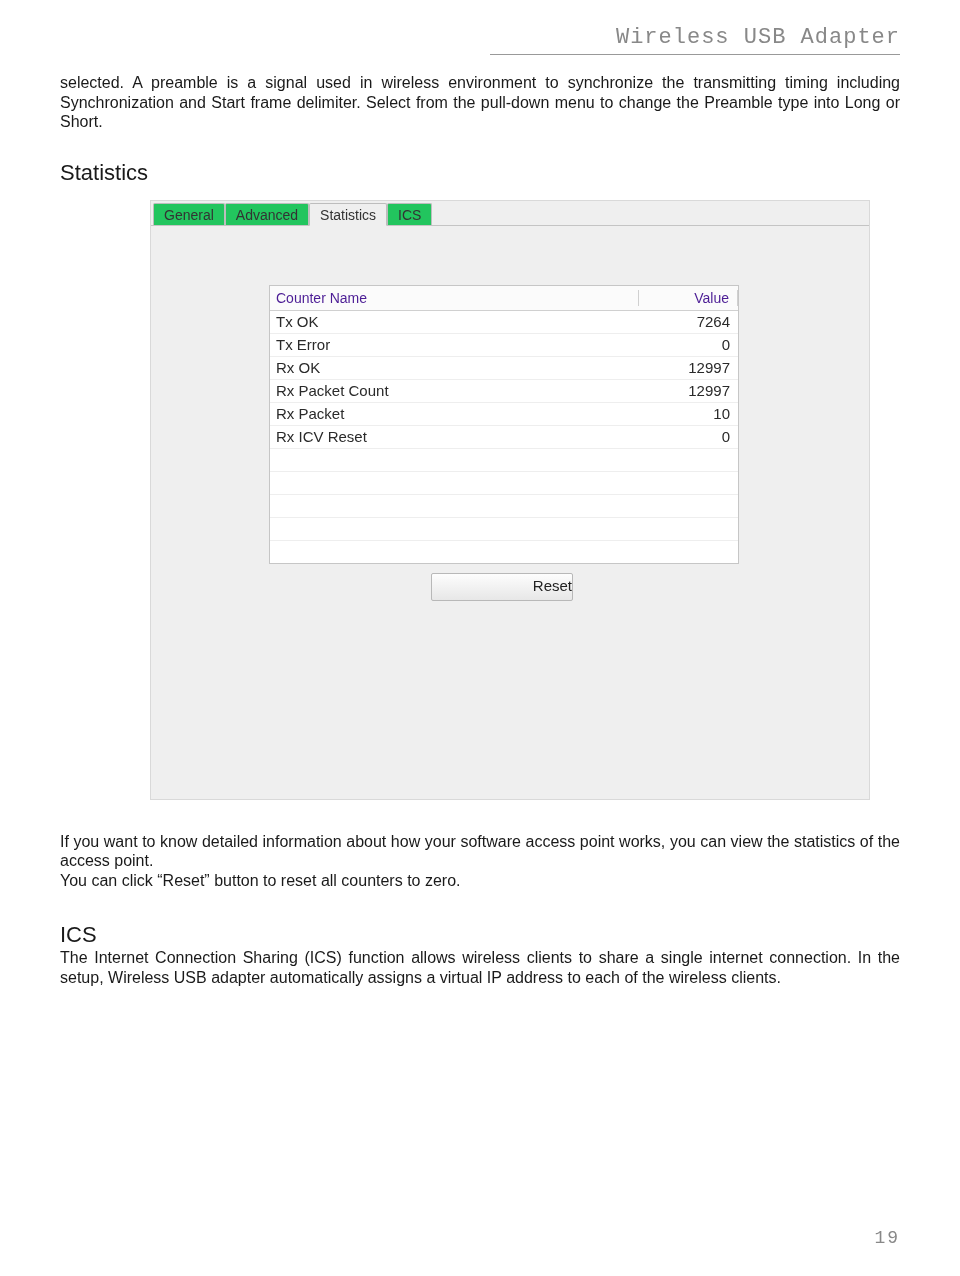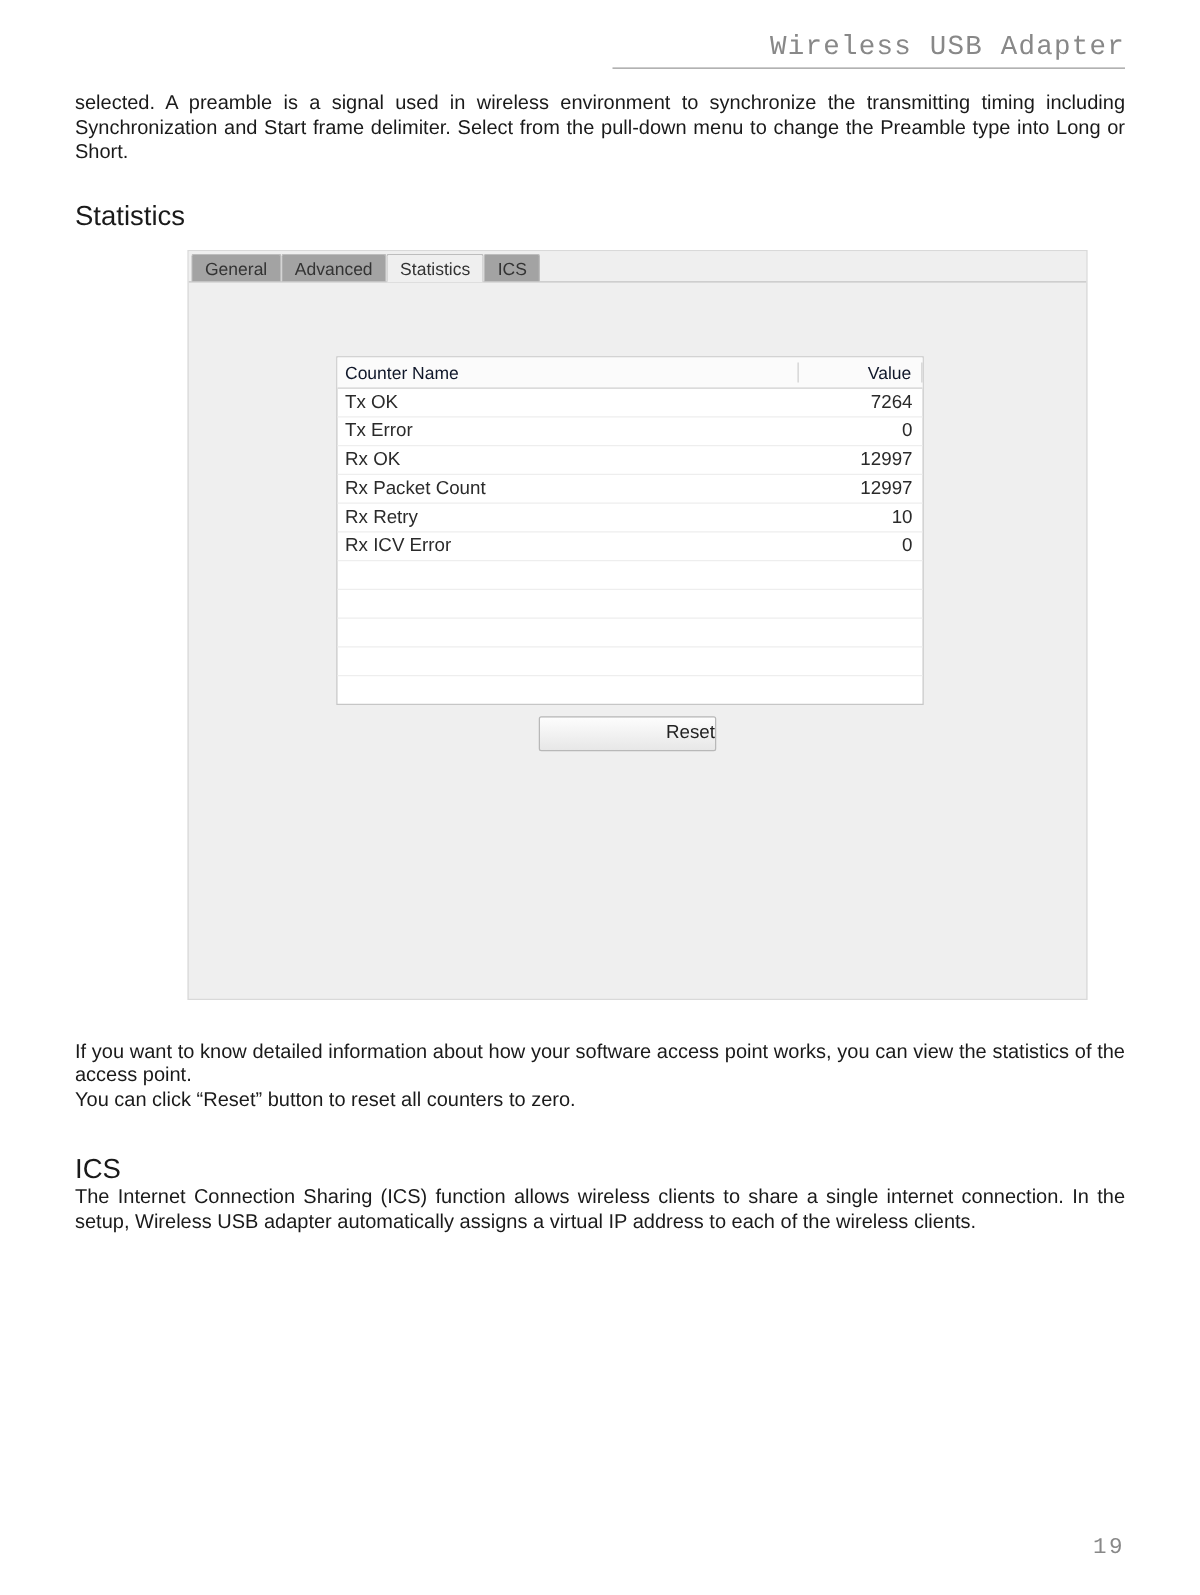--- a/index.html
+++ b/index.html
@@ -61,21 +61,21 @@
     padding-left: 2px;
     border-bottom: 1px solid #c4c4c4;
     background: #efefef;
     font-size: 14px;
   }
   .tab {
     padding: 3px 10px 2px 10px;
     border: 1px solid #bdbdbd;
     border-bottom: none;
     margin-right: 0px;
-    background: #a3a3a3;
+    background: #22c55e;
     border-top-left-radius: 2px;
     border-top-right-radius: 2px;
     color: #333;
   }
   .tab.active {
     background: #efefef;
     border-bottom: 1px solid #efefef;
     margin-bottom: -1px;
     position: relative;
     z-index: 2;
@@ -93,21 +93,21 @@
     display: flex;
     height: 22px;
     align-items: center;
     border-bottom: 1px solid #eeeeee;
   }
   .stats-row.header {
     background: #fbfbfb;
     border-bottom: 1px solid #d0d0d0;
     height: 24px;
     font-size: 14px;
-    color: #0f172a;
+    color: #4c1d95;
   }
   .stats-row.header .cell-name,
   .stats-row.header .cell-value {
     border-right: 1px solid #d0d0d0;
   }
   .stats-row.header .cell-value {
     border-right: 1px solid #d0d0d0;
   }
   .cell-name {
     flex: 1 1 auto;
@@ -179,25 +179,25 @@
       </div>
       <div class="stats-row">
         <div class="cell-name">Rx OK</div>
         <div class="cell-value">12997</div>
       </div>
       <div class="stats-row">
         <div class="cell-name">Rx Packet Count</div>
         <div class="cell-value">12997</div>
       </div>
       <div class="stats-row">
-        <div class="cell-name">Rx Retry</div>
+        <div class="cell-name">Rx Packet</div>
         <div class="cell-value">10</div>
       </div>
       <div class="stats-row">
-        <div class="cell-name">Rx ICV Error</div>
+        <div class="cell-name">Rx ICV Reset</div>
         <div class="cell-value">0</div>
       </div>
       <div class="stats-row">
           <div class="cell-name"></div>
           <div class="cell-value"></div>
         </div>
       <div class="stats-row">
           <div class="cell-name"></div>
           <div class="cell-value"></div>
         </div>

